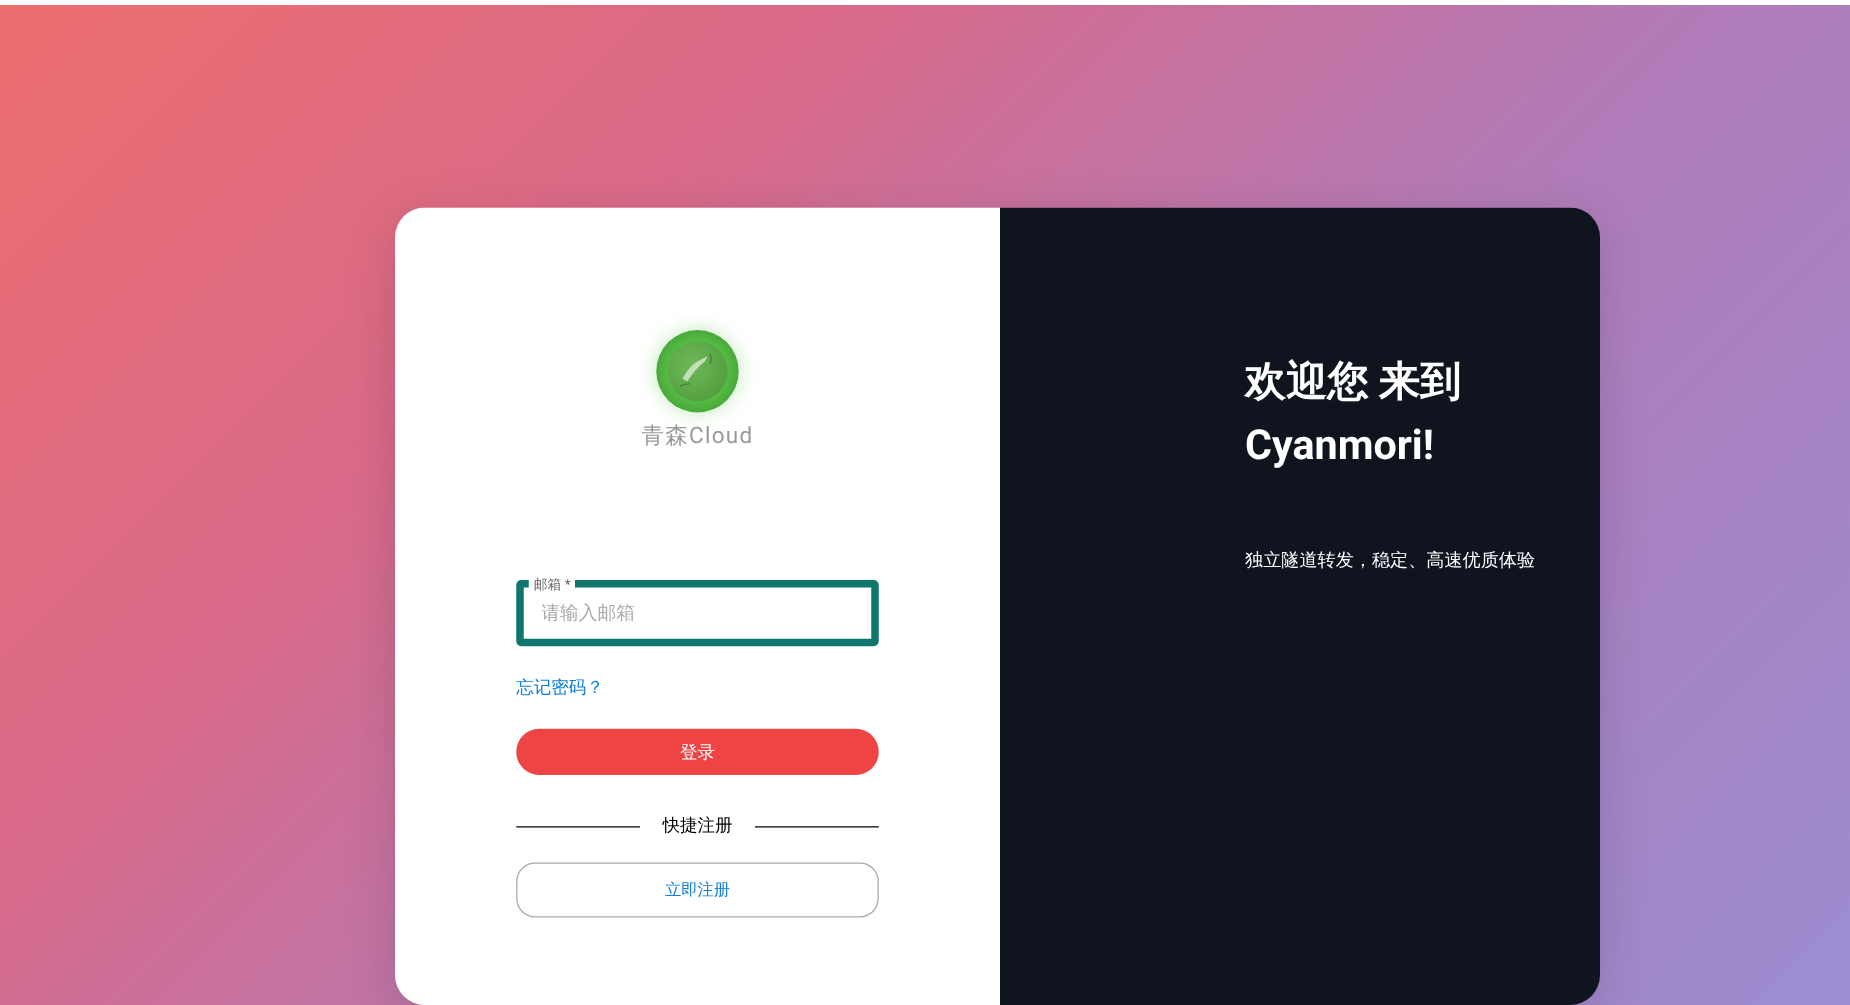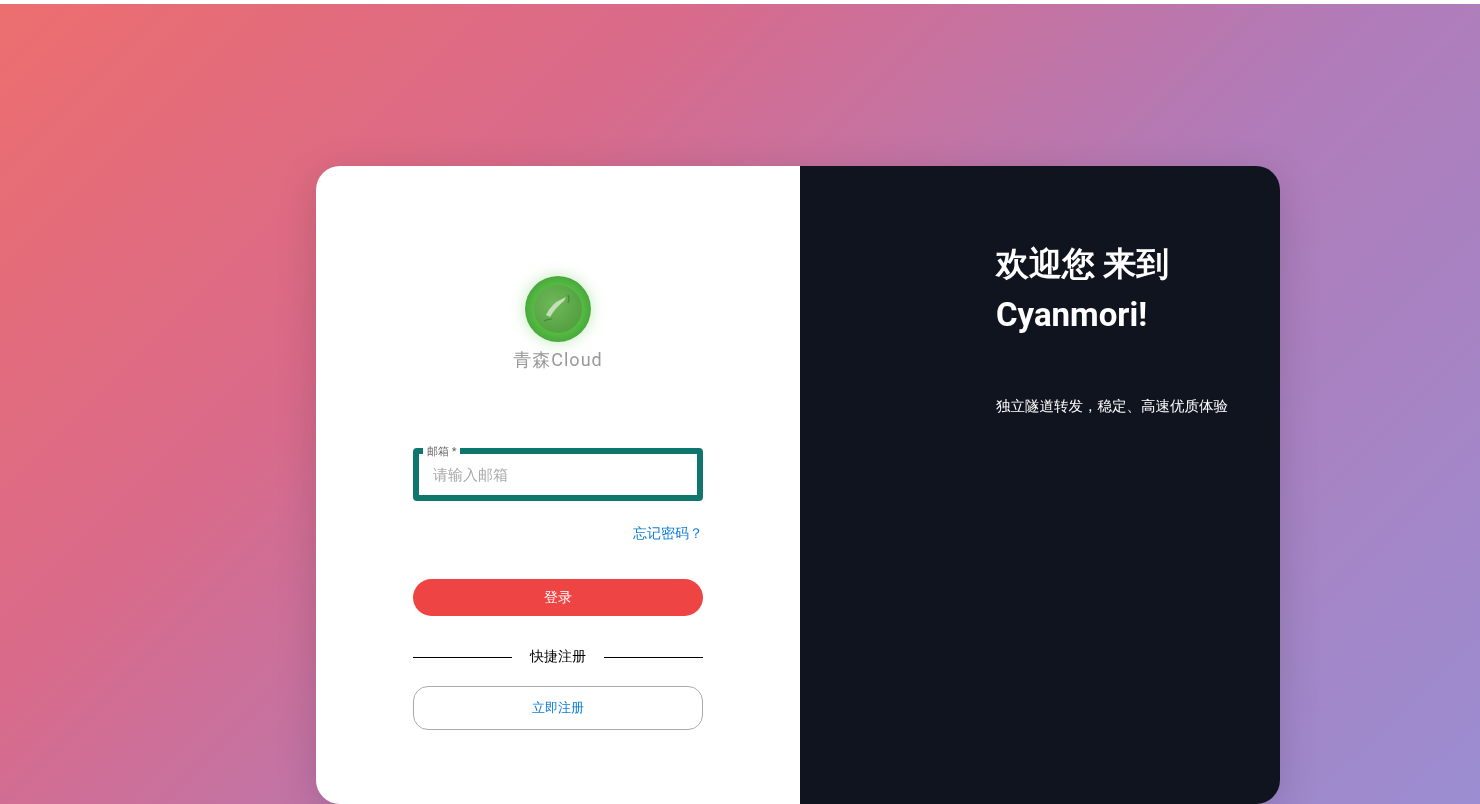--- a/index.html
+++ b/index.html
@@ -33,24 +33,25 @@
       height: 638px;
       display: flex;
       border-radius: 24px;
       overflow: hidden;
       box-shadow: 0 10px 40px rgba(0,0,0,0.15);
     }
     
     .left-panel {
       width: 484px;
       background: #fff;
-      padding: 12px;
+      padding: 0;
       display: flex;
       flex-direction: column;
       align-items: center;
+      gap: 28px;
     }
     
     .right-panel {
       width: 480px;
       background: #10141f;
       padding: 0;
     }
     
     .logo-container {
       margin-top: 98px;
@@ -123,22 +124,21 @@
     .form-input::placeholder {
       color: #aaa;
     }
     
     .forgot-link {
       display: block;
       color: #0b7dda;
       font-size: 14px;
       text-decoration: none;
       margin-top: -4px;
-      margin-bottom: 36px;
-      text-align: right;
+      margin-bottom: 24px;
     }
     
     .login-button {
       width: 100%;
       height: 37px;
       background: #ef4444;
       color: #fff;
       border: none;
       border-radius: 19px;
       font-size: 14px;
@@ -170,21 +170,21 @@
       height: 44px;
       background: #fff;
       color: #0b7dda;
       border: 1px solid #aaa;
       border-radius: 15px;
       font-size: 13px;
       cursor: pointer;
     }
     
     .welcome-container {
-      padding: 72px 0 0 196px;
+      padding: 114px 0 0 196px;
     }
     
     .welcome-title {
       color: #fff;
       font-size: 33px;
       font-weight: 700;
       line-height: 1.55;
       margin-bottom: 56px;
       white-space: pre-line;
     }

